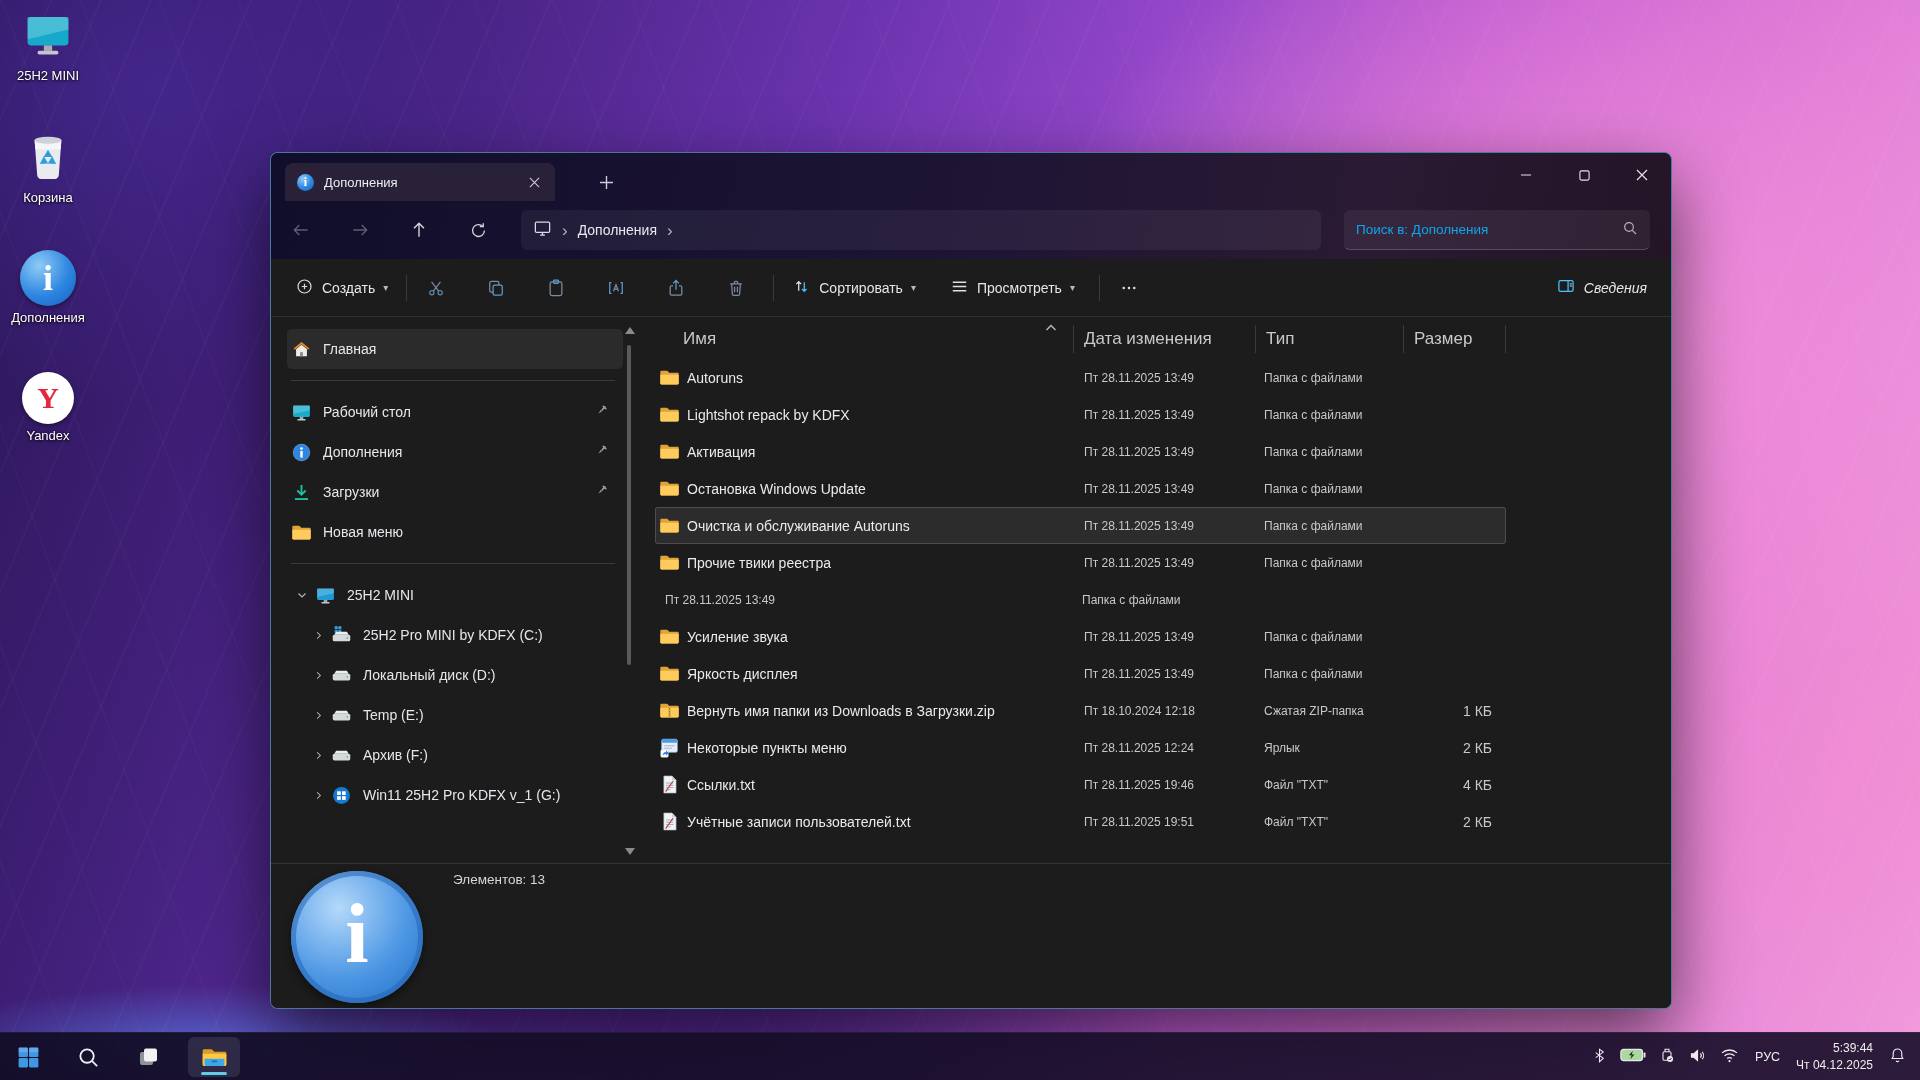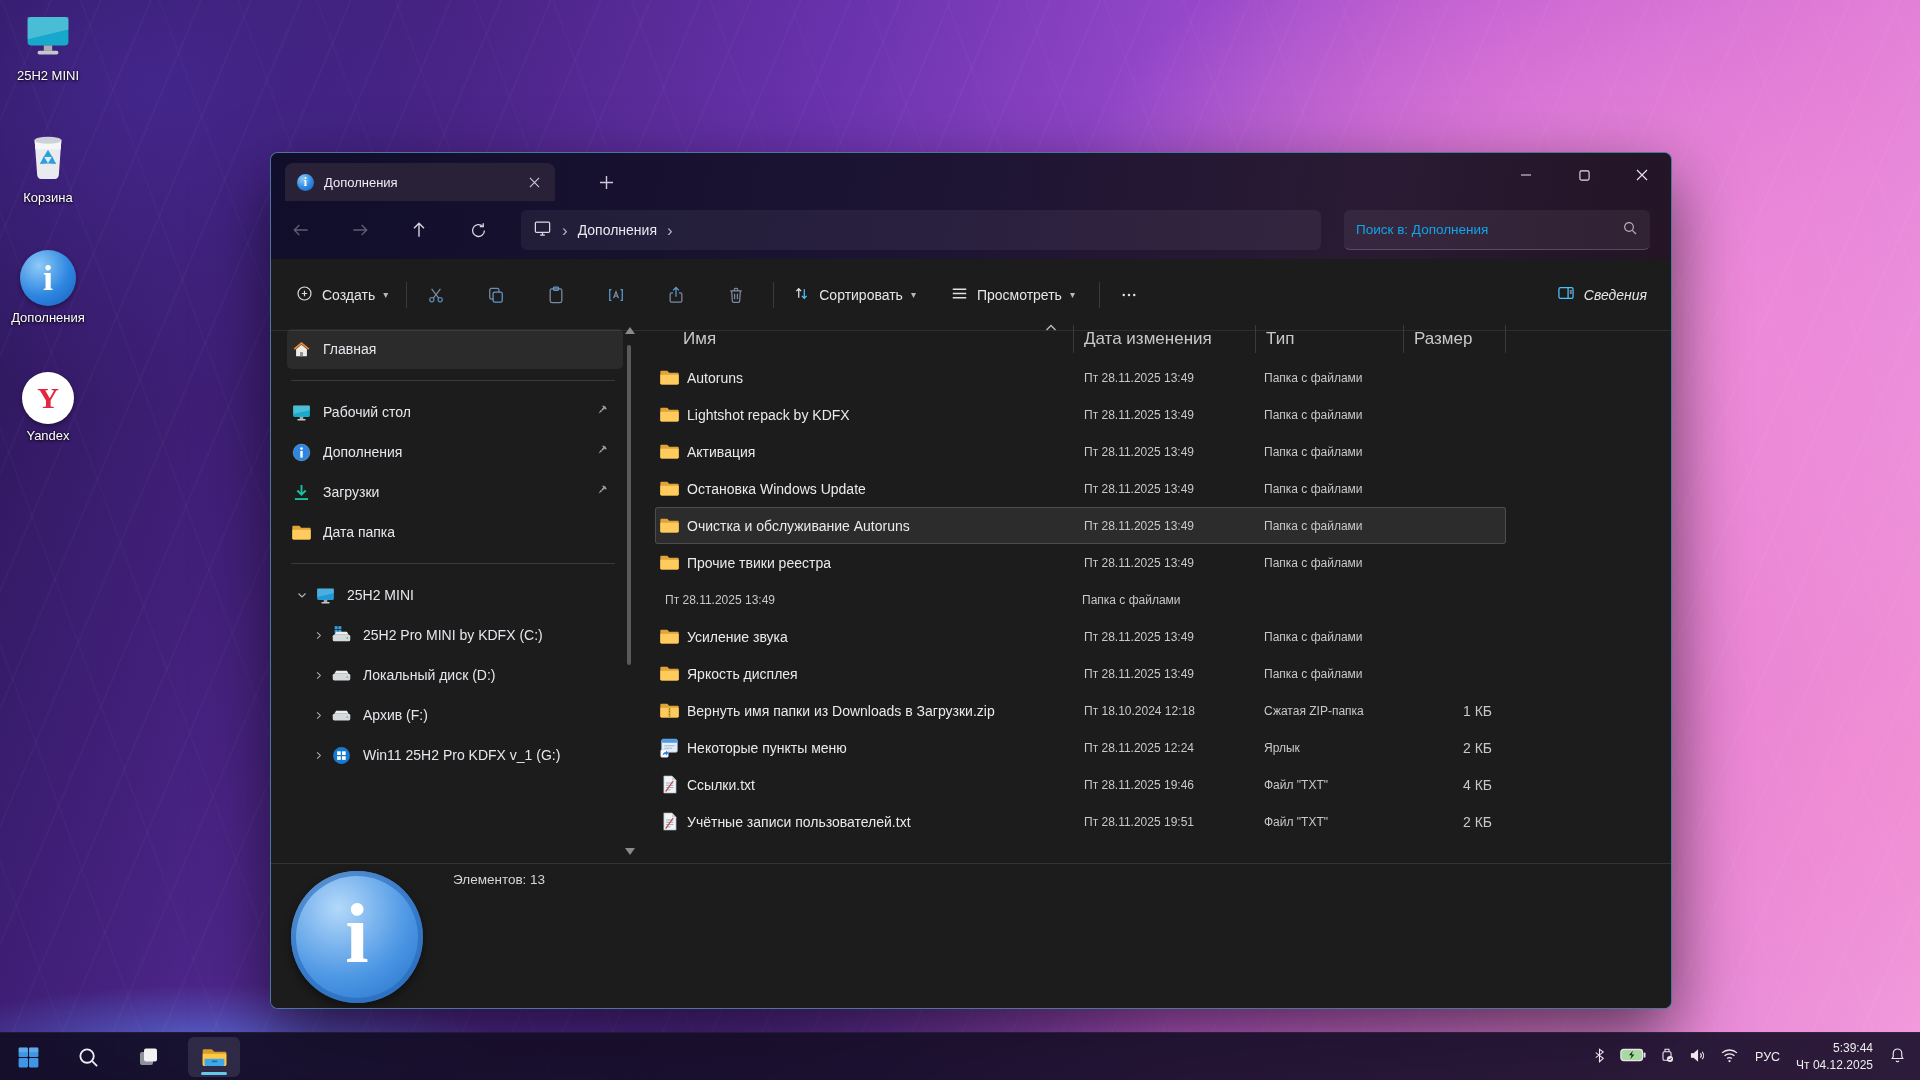--- a/index.html
+++ b/index.html
@@ -59,21 +59,21 @@
   .nav-btn svg { stroke:#d6d2de; }
   .breadcrumb { position:absolute; left:250px; top:9px; width:800px; height:40px; background:rgba(255,255,255,.055);
     border-radius:6px; display:flex; align-items:center; padding:0 12px; }
   .crumb-sep { color:#b6b1c2; font-size:17px; margin:0 10px; line-height:1; }
   .crumb-text { color:#eae7f0; font-size:14px; }
   .searchbox { position:absolute; left:1073px; top:9px; width:306px; height:40px; background:rgba(255,255,255,.06);
     border-radius:6px; border-bottom:1px solid rgba(255,255,255,.18); display:flex; align-items:center; padding:0 12px; }
   .searchbox .ph { color:#0ea5e9; font-size:13.5px; flex:1 1 auto; }
 
   
-  .cmdbar { position:absolute; left:0; top:106px; width:100%; height:72px; background:#1c1c1c;
+  .cmdbar { position:absolute; left:0; top:106px; width:100%; height:58px; background:#1c1c1c;
     border-bottom:1px solid #2e2e2e; display:flex; align-items:center; }
   .cmd-btn { display:flex; align-items:center; gap:8px; height:38px; padding:0 10px; border-radius:5px; color:#e6e6e6; font-size:14px; }
   .cmd-icon-btn { width:42px; height:38px; display:flex; align-items:center; justify-content:center; border-radius:5px; }
   .cmd-sep { width:1px; height:26px; background:#3a3a3a; margin:0 8px; }
   .chev { color:#b9b4c0; font-size:10px; }
   .cmd-right { margin-left:auto; margin-right:14px;font-style:italic; }
 
   
   .win-body { position:absolute; left:0; top:164px; width:100%; height:546px; }
   .sidebar { position:absolute; left:0; top:0; width:352px; height:100%; padding:12px 0 0 16px; }
@@ -415,21 +415,21 @@
                 </g>
               </svg>
             </span>
           </div>
           <div class="side-row icon-folder">
 
             <svg class="icon-variant v-folder" viewBox="0 0 24 24">
               <path fill="#dfa339" d="M1.5 5.4c0-.7.6-1.2 1.2-1.2h5.9c.45 0 .9.18 1.2.5l1.8 1.8h9.7c.65 0 1.2.55 1.2 1.2v11c0 .7-.55 1.25-1.2 1.25H2.7c-.65 0-1.2-.55-1.2-1.25z"></path>
               <path fill="#ffcb5c" d="M1.5 8.8h21v9.9c0 .7-.55 1.25-1.2 1.25H2.7c-.65 0-1.2-.55-1.2-1.25z"></path>
             </svg>
-            <span class="s-label">Дата папка</span>
+            <span class="s-label">Новая меню</span>
 
           </div>
 
         <div class="side-sep"></div>
 
         <div class="side-row tree-row">
           <span class="t-chev">
               <svg width="12" height="12" viewBox="0 0 24 24" fill="none" stroke="currentColor" stroke-width="2.2">
                 <path d="M5 9l7 7 7-7"></path>
               </svg>
@@ -472,20 +472,35 @@
               </svg>
             </span>
 
             <svg class="icon-variant v-drive" viewBox="0 0 24 24">
               <rect x="2" y="10" width="20" height="7.6" rx="1.8" fill="#d7dadd"></rect>
               <path d="M3.8 10l2.1-3.4h12.2L20.2 10z" fill="#eceef0"></path>
               <circle cx="18.6" cy="13.8" r="1" fill="#49c96c"></circle>
             </svg>
 
             <span class="s-label">Локальный диск (D:)</span>
+          </div>
+          <div class="side-row tree-row drive icon-drive">
+            <span class="t-chev">
+              <svg width="11" height="11" viewBox="0 0 24 24" fill="none" stroke="currentColor" stroke-width="2.2">
+                <path d="M9 5l7 7-7 7"></path>
+              </svg>
+            </span>
+
+            <svg class="icon-variant v-drive" viewBox="0 0 24 24">
+              <rect x="2" y="10" width="20" height="7.6" rx="1.8" fill="#d7dadd"></rect>
+              <path d="M3.8 10l2.1-3.4h12.2L20.2 10z" fill="#eceef0"></path>
+              <circle cx="18.6" cy="13.8" r="1" fill="#49c96c"></circle>
+            </svg>
+
+            <span class="s-label">Temp (E:)</span>
           </div>
           <div class="side-row tree-row drive icon-drive">
             <span class="t-chev">
               <svg width="11" height="11" viewBox="0 0 24 24" fill="none" stroke="currentColor" stroke-width="2.2">
                 <path d="M9 5l7 7-7 7"></path>
               </svg>
             </span>
 
             <svg class="icon-variant v-drive" viewBox="0 0 24 24">
               <rect x="2" y="10" width="20" height="7.6" rx="1.8" fill="#d7dadd"></rect>

